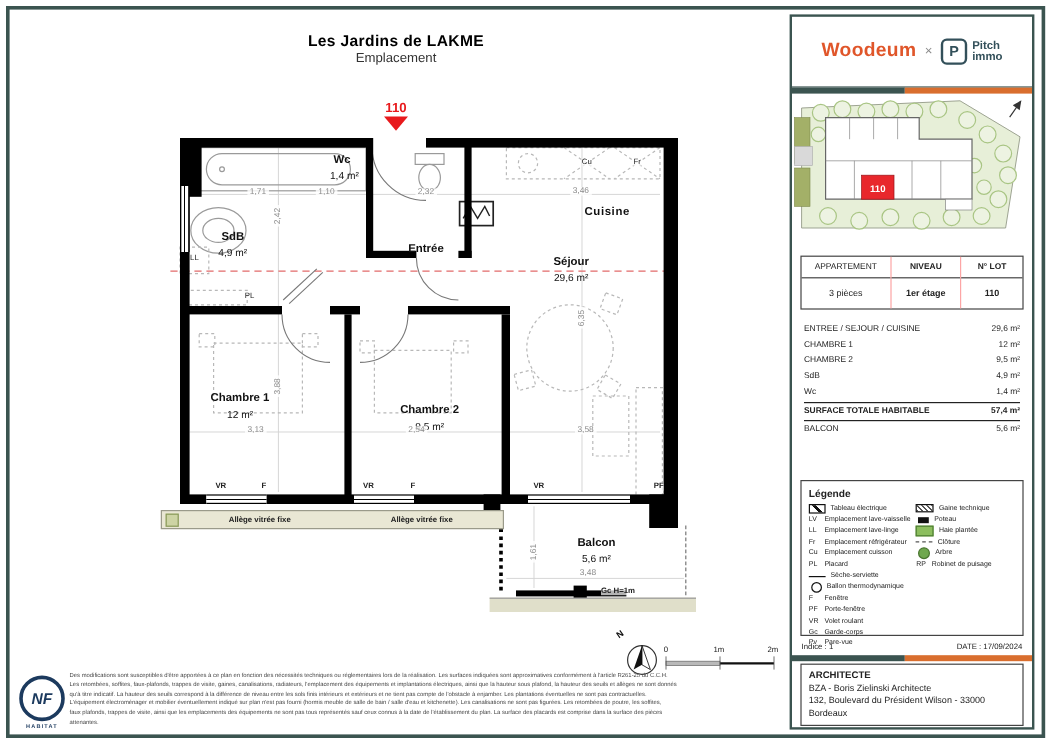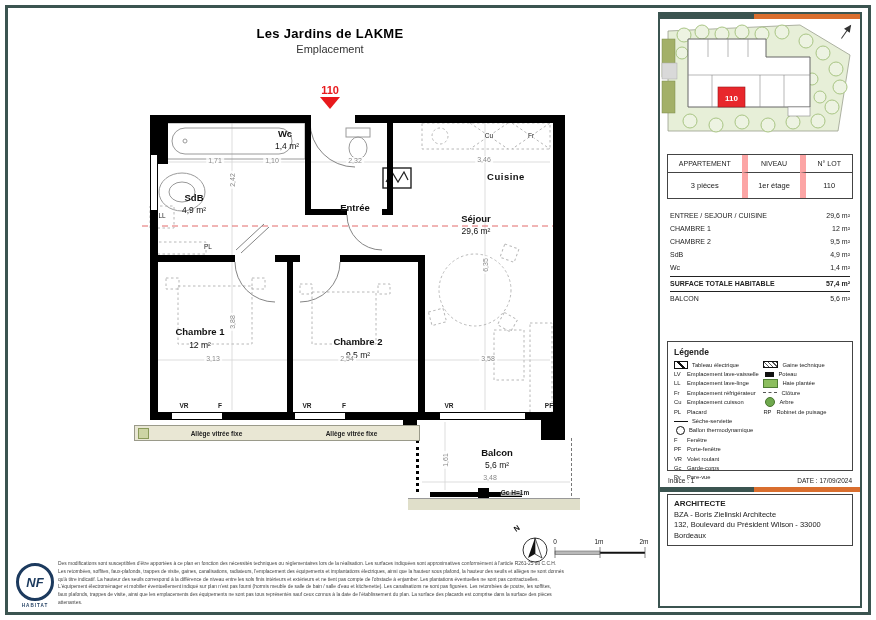--- a/index.html
+++ b/index.html
@@ -66,21 +66,21 @@
               font-weight:bold;font-size:12px;color:#33505a;}
   .pitch .ptxt{font-size:9.5px;font-weight:bold;color:#33505a;line-height:.95;}
   .addr{padding:5px 4px 6px;text-align:center;font-size:7.5px;color:#222;line-height:1.5;}
   .bar{height:5px;display:flex;}
   .bar .b1{width:47%;background:#3b5450;}
   .bar .b2{flex:1;background:#d96e2e;}
   .siteplan{display:block;margin:0 auto;}
   .sumtable{margin:9px 7px 0;border:1px solid #444;font-size:7px;}
   .sum-row{display:flex;}
   .sum-row > div{text-align:center;box-sizing:border-box;}
-  .sum-row > div + div{border-left:6px solid #fca5a5;}
+  .sum-row > div + div{border-left:1px solid #fca5a5;font-weight:bold;}
   .sum-head > div{padding:5px 0;border-bottom:1px solid #444;}
   .sum-val > div{padding:8px 0;font-size:7.5px;}
   .c1{width:40%;} .c2{width:32%;} .c3{width:28%;}
   .areas{margin:10px 10px 0;font-size:7px;}
   .ar-row{display:flex;justify-content:space-between;line-height:13px;}
   .ar-total{border-top:1.5px solid #222;border-bottom:1px solid #222;font-weight:bold;
             line-height:14px;margin-top:2px;}
   .legend{margin:36px 7px 0;border:1px solid #444;padding:5px 6px;height:118px;
           position:relative;box-sizing:content-box;}
   .lg-title{font-size:8.5px;font-weight:bold;margin-bottom:3px;}
@@ -263,20 +263,31 @@
   <span class="dim v" style="left:305px;top:350px">1,61</span>
   <span class="dim" style="left:350px;top:364px">3,48</span>
 
   <span class="nlab">N</span>
   <span class="tag n" style="left:415px;top:428px">0</span>
   <span class="tag n" style="left:459px;top:428px">1m</span>
   <span class="tag n" style="left:504px;top:428px">2m</span>
 </div>
 
 <div class="panel">
+  <div class="brand">
+    <span class="wood">Woodeum</span>
+    <span class="x">×</span>
+    <span class="pitch">
+      <span class="pic">P</span>
+      <span class="ptxt">
+        <span>Pitch</span><br>
+        <span>immo</span>
+      </span>
+    </span>
+  </div>
   <div class="bar">
       <div class="b1"></div>
       <div class="b2"></div>
     </div>
 
   <svg class="siteplan" width="200" height="126" viewBox="0 0 200 126">
     <path d="M8,12 L140,6 L190,36 L178,112 L8,112 Z" fill="#e7efd8" stroke="#9aa08e" stroke-width="0.8"></path>
     <rect x="2" y="20" width="13" height="38" fill="#a3b068" stroke="#7c8a4b" stroke-width="0.5"></rect>
     <rect x="2" y="62" width="13" height="32" fill="#a3b068" stroke="#7c8a4b" stroke-width="0.5"></rect>
     <rect x="2" y="44" width="15" height="16" fill="#d9d9d9" stroke="#aaa" stroke-width="0.5"></rect>

